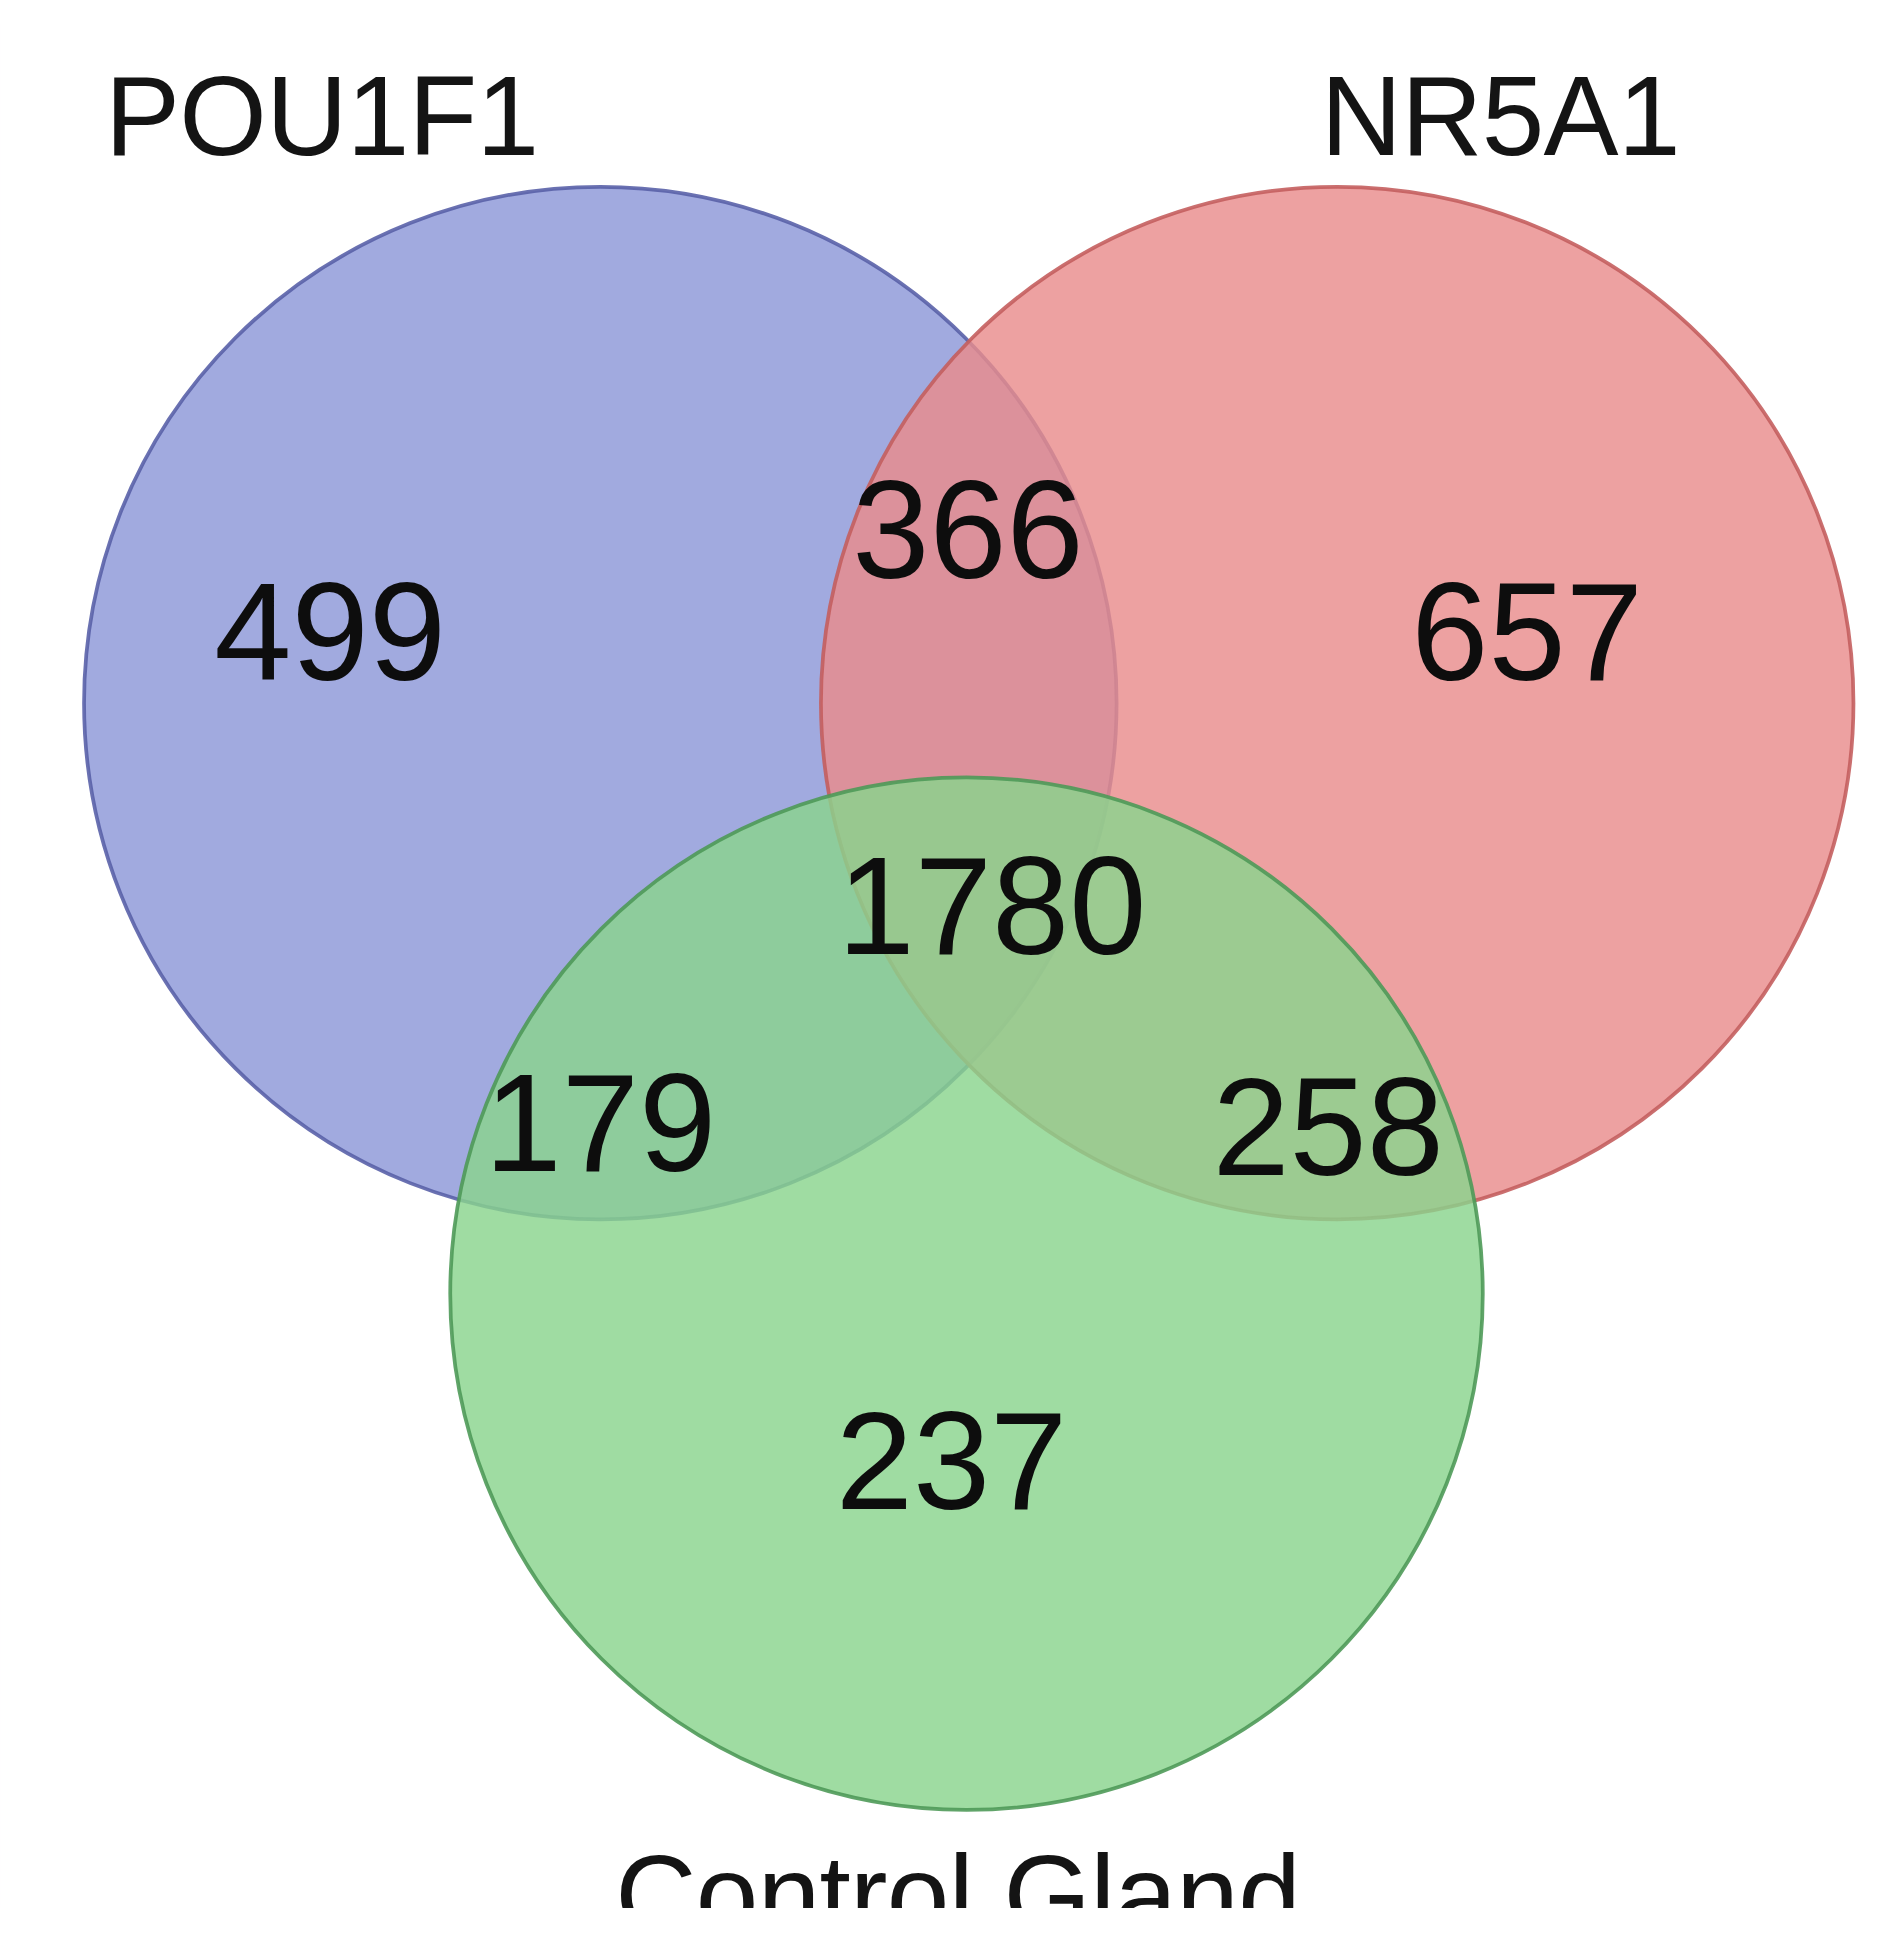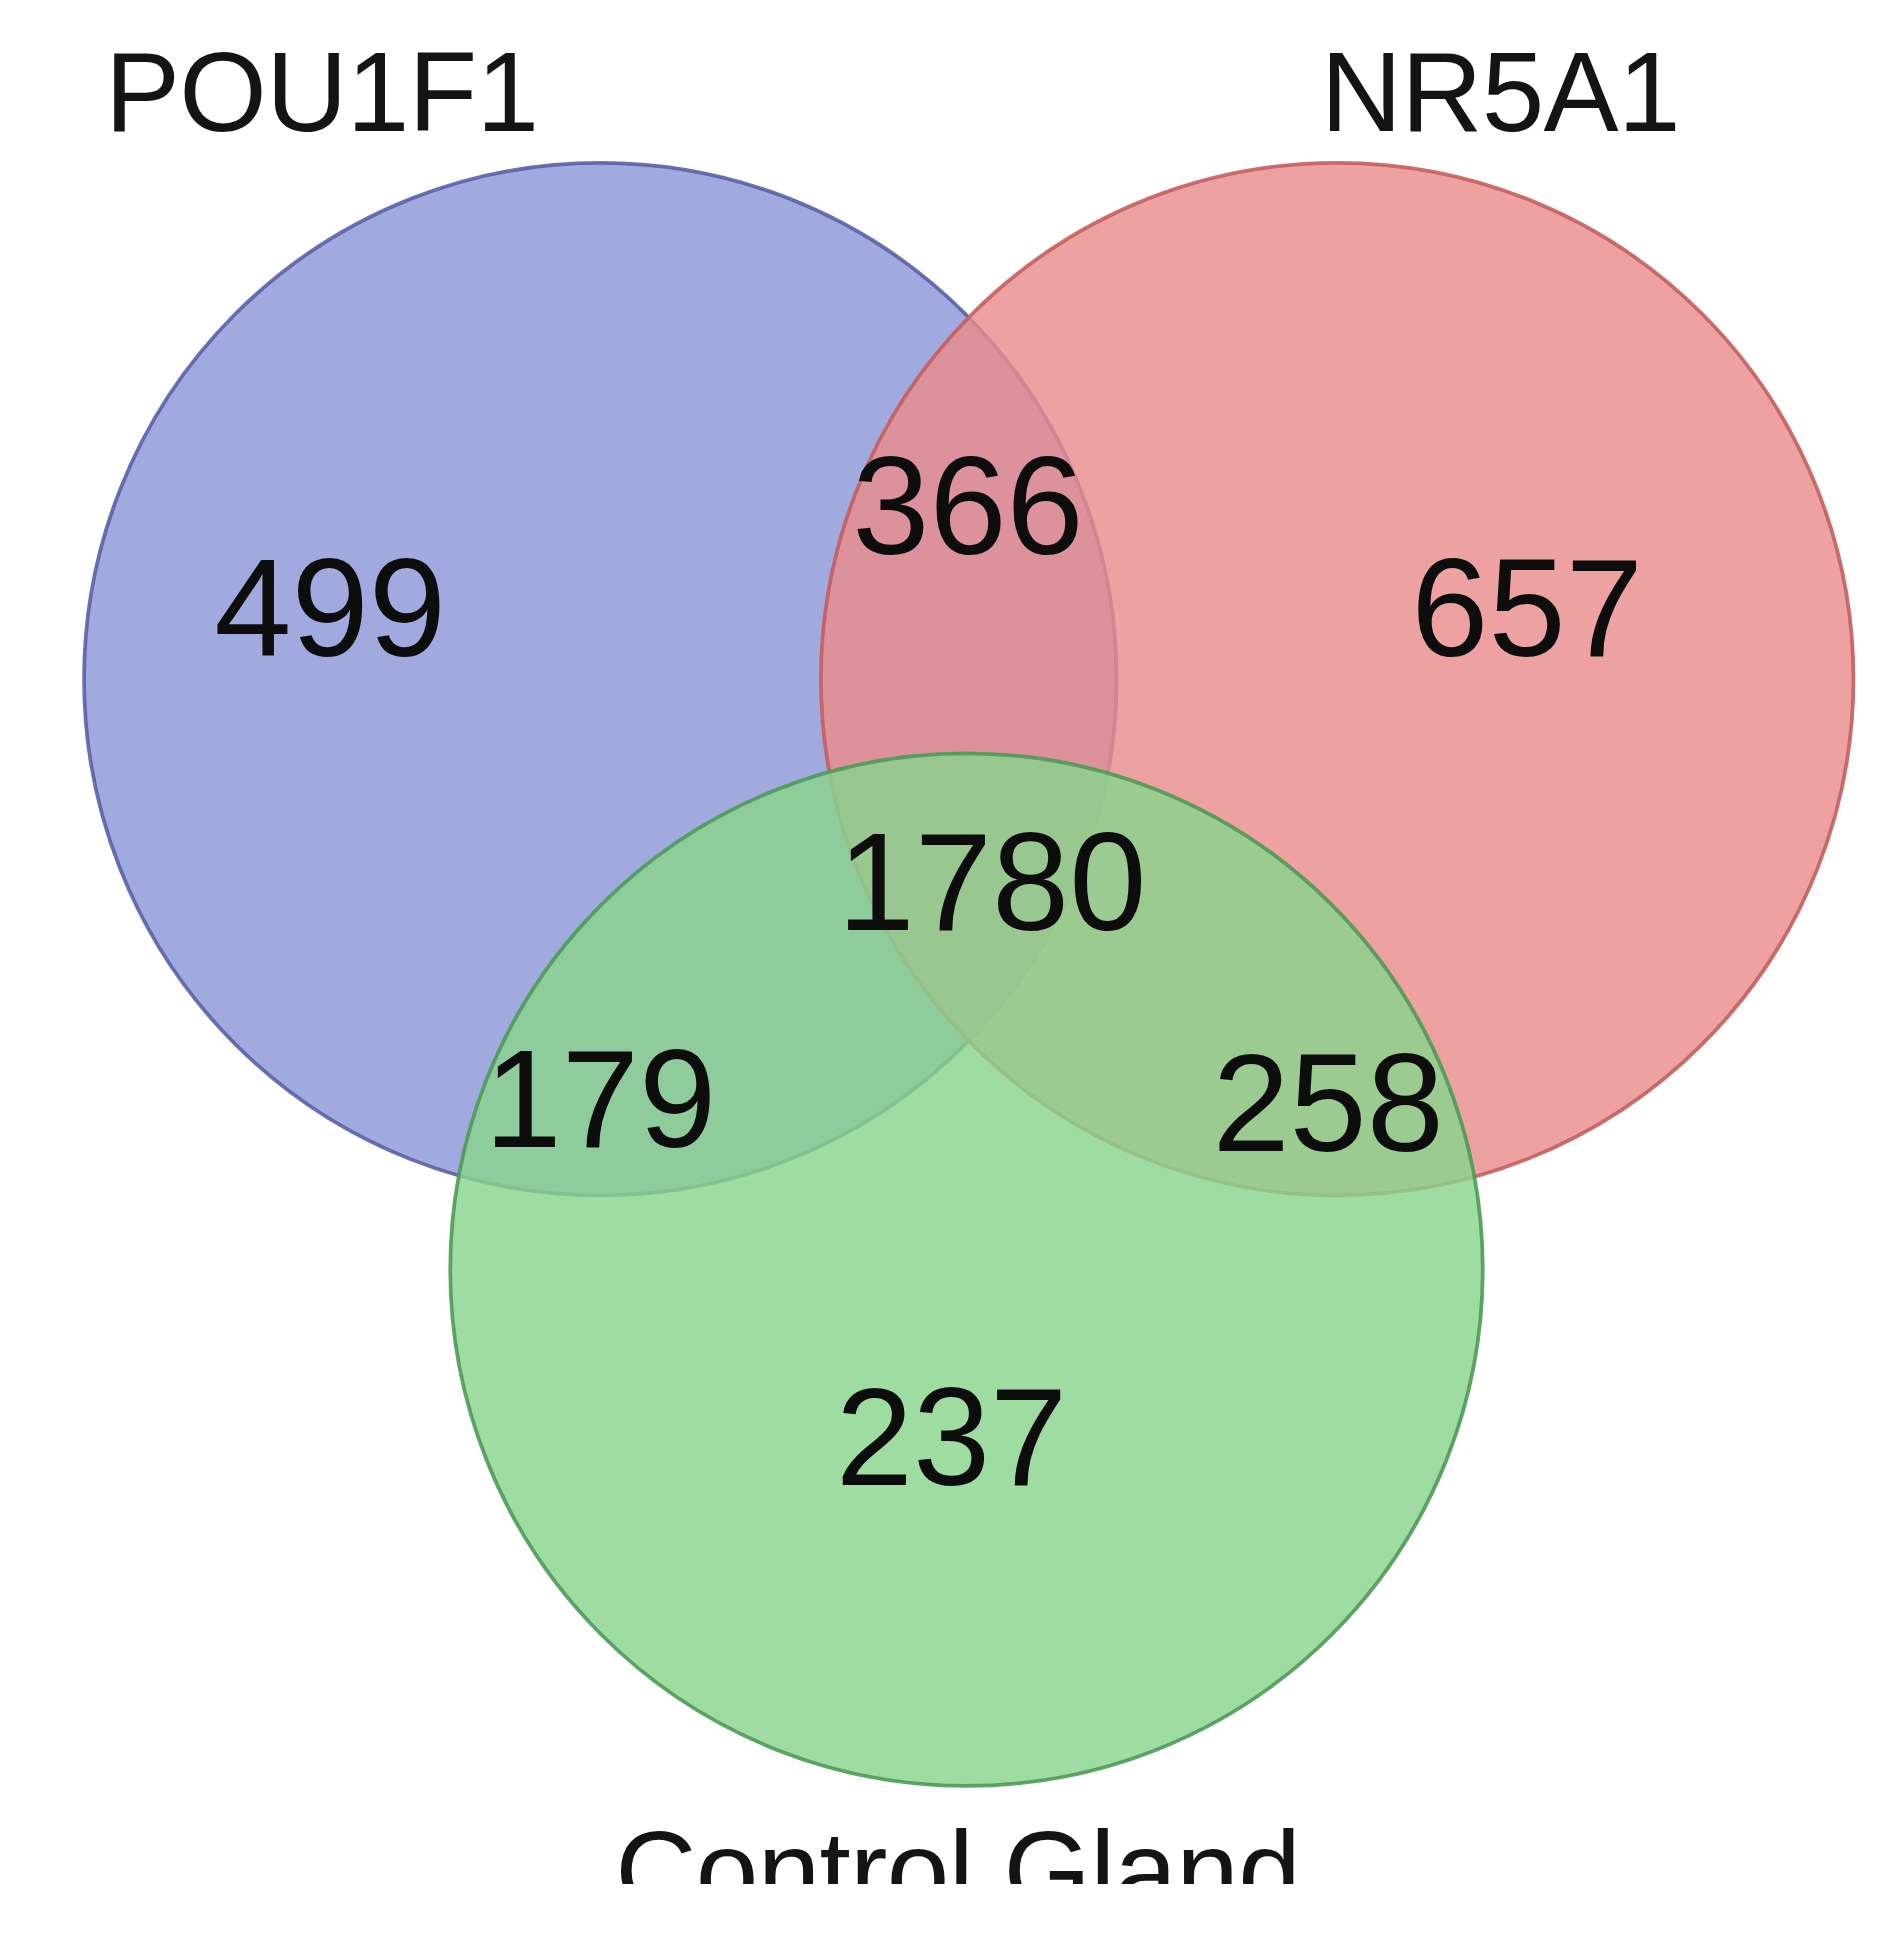--- a/index.html
+++ b/index.html
@@ -10,20 +10,21 @@
   }
   body {
     font-family: "Liberation Sans", sans-serif;
   }
   #venn-page {
     position: relative;
     width: 1900px;
     height: 1884px;
     background: #8b5cf6;
     overflow: hidden;
+    margin-top: 24px;
   }
   #venn-svg {
     position: absolute;
     left: 0;
     top: 0;
     width: 1900px;
     height: 1936px;
     display: block;
   }
   .set-label {

